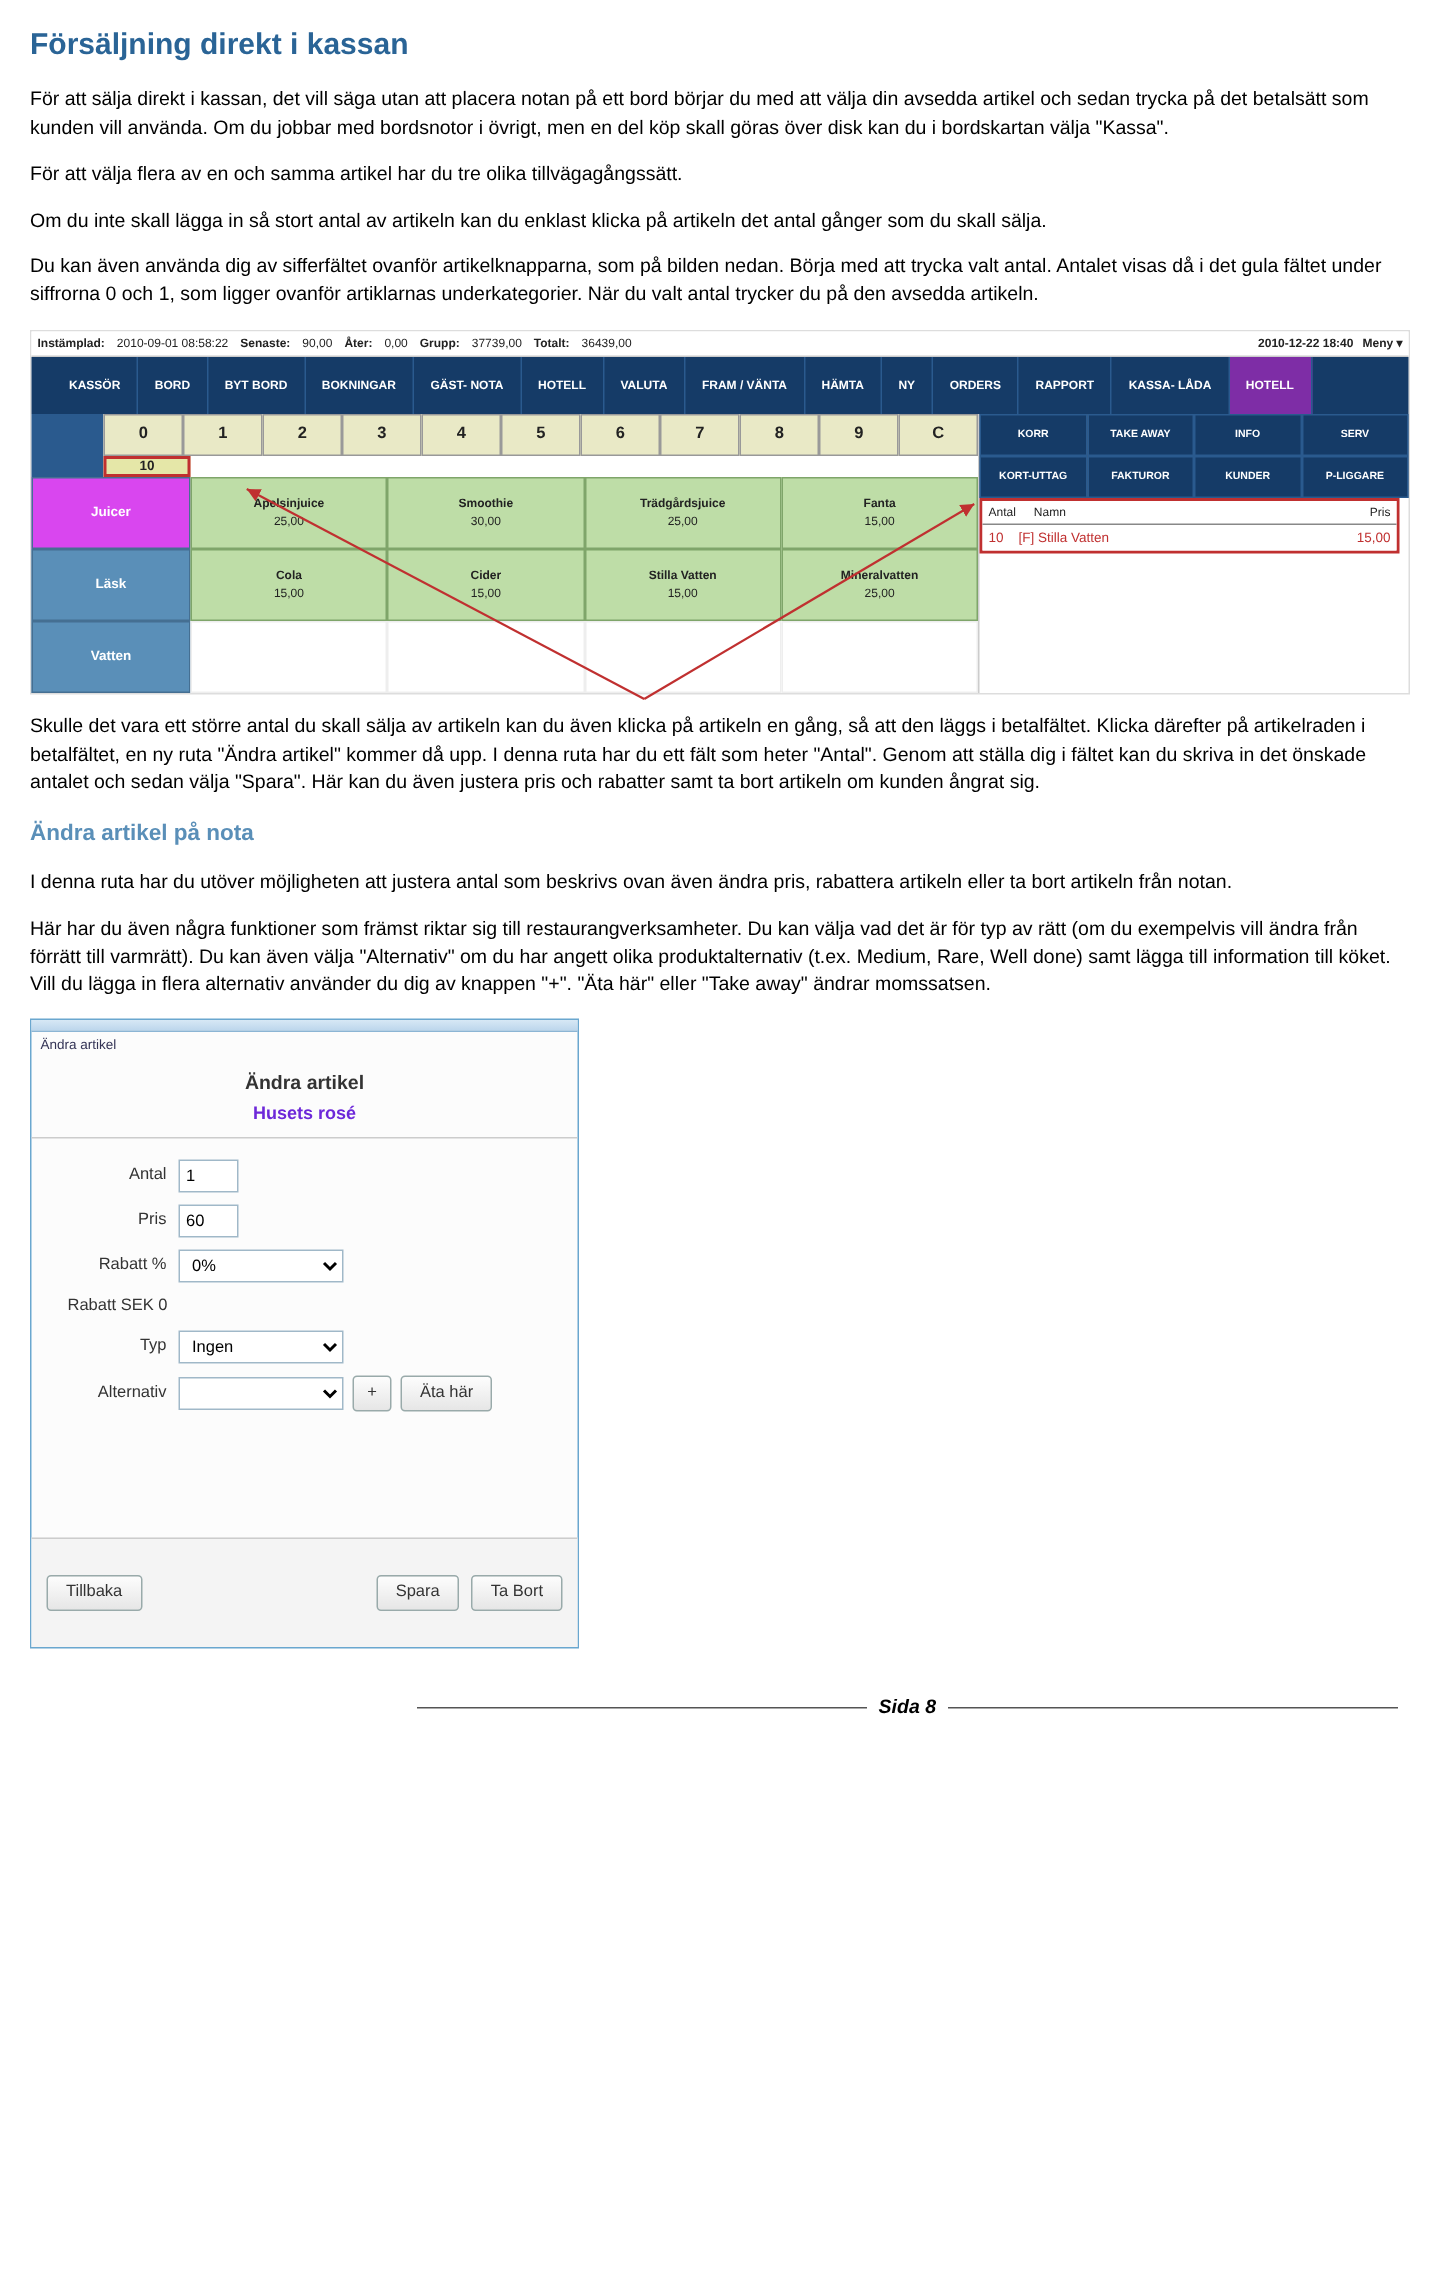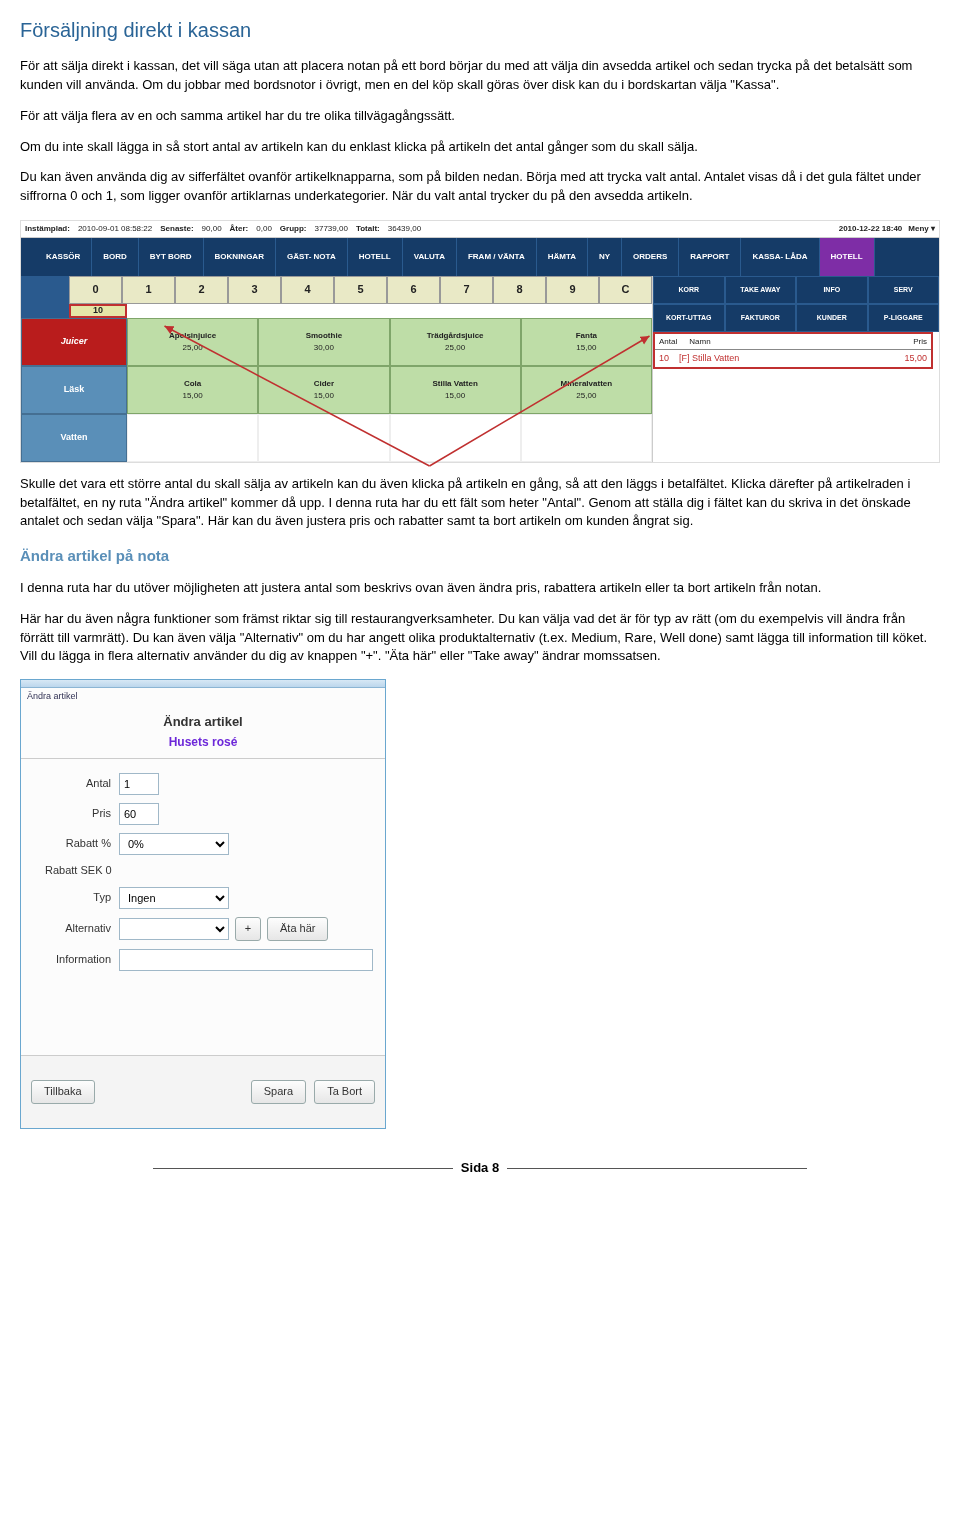--- a/index.html
+++ b/index.html
@@ -6,21 +6,21 @@
   body {
     font-family: Verdana, Arial, sans-serif;
     font-size: 13px;
     background: #fff;
     color: #000;
     width: 960px;
     margin: 0 auto;
     padding: 10px 20px;
     line-height: 1.45;
   }
-  h2.section-title { color: #2a6496; font-size: 20px; font-weight: normal; margin: 6px 0 12px; }
+  h2.section-title { color: #2a6496; font-size: 20px; font-weight: bold; margin: 6px 0 12px; }
   h3.subsection-title { color: #5a8fb8; font-size: 15px; font-weight: bold; margin: 14px 0 6px; }
   p.body-text { margin: 12px 0; }
 
   
   .pos-wrap { border: 1px solid #ddd; margin: 14px 0 10px; font-size: 9px; color: #222; }
   .pos-top { display: flex; align-items: center; gap: 8px; background: #fff; padding: 2px 4px; border-bottom: 1px solid #ccc; font-size: 8px; }
   .pos-top b { font-weight: bold; }
   .pos-top .right { margin-left: auto; display: flex; align-items: center; gap: 6px; }
   .pos-nav { display: flex; background: #153b67; color: #fff; height: 38px; }
   .pos-nav > div { flex: 0 0 auto; padding: 0 11px; display: flex; align-items: center; justify-content: center; font-size: 8px; font-weight: bold; border-right: 1px solid #2a5a8e; text-align: center; }
@@ -32,21 +32,21 @@
   .digit-row { display: flex; height: 28px; }
   .digit-blank { width: 48px; background: #2a5a8e; }
   .digit { flex: 1; background: #e9e9c6; border: 1px solid #999; display: flex; align-items: center; justify-content: center; font-weight: bold; font-size: 11px; }
   .ten-row { display: flex; height: 14px; }
   .ten-box { width: 58px; background: #e5e7a8; border: 1px solid #999; display: flex; align-items: center; justify-content: center; font-weight: bold; font-size: 9px; }
   .ten-red { border: 2px solid #c03030; }
 
   .cat-area { display: flex; }
   .cats { width: 106px; display: flex; flex-direction: column; }
   .cat { height: 48px; background: #5a8fb8; color: #fff; border: 1px solid #456f92; display: flex; align-items: center; justify-content: center; font-size: 9px; font-weight: bold; }
-  .cat.active { background: #b91c1c; font-style: italic; }
+  .cat.active { background: #d946ef; }
 
   .prod-grid { flex: 1; position: relative; }
   .prod-row { display: flex; height: 48px; }
   .prod { flex: 1; background: #bedda7; border: 1px solid #7fa56a; display: flex; flex-direction: column; align-items: center; justify-content: center; font-size: 8px; font-weight: bold; text-align: center; }
   .prod .p { font-weight: normal; }
   .prod-empty { flex: 1; border: 1px solid #eee; background: #fff; }
 
   .arrow-svg { position: absolute; top: -42px; left: 0; width: 100%; height: 200px; pointer-events: none; }
 
   .pos-right { width: 286px; display: flex; flex-direction: column; }
@@ -67,21 +67,21 @@
   .form { padding: 14px 12px 6px; }
   .frow { display: flex; align-items: center; margin-bottom: 8px; }
   .frow label { width: 78px; text-align: right; margin-right: 8px; color: #333; font-size: 11px; }
   .frow input[type=text], .frow select { height: 22px; border: 1px solid #a0b8c8; background: #fff; padding: 0 4px; font-size: 11px; }
   .fw40 { width: 40px; } .fw110 { width: 110px; }
   .btn { display: inline-flex; align-items: center; justify-content: center; height: 24px; padding: 0 12px; background: linear-gradient(#fdfdfd,#e6e6e6); border: 1px solid #9aa; border-radius: 3px; font-size: 11px; color: #333; }
   .dialog-foot { display: flex; padding: 24px 10px; border-top: 1px solid #ccc; background: #f4f4f4; gap: 8px; }
   .dialog-foot .sp { flex: 1; }
 
   
-  .page-foot { text-align: center; margin-top: 30px; font-size: 13px; }
+  .page-foot { text-align: right; margin-top: 30px; font-size: 13px; font-style: italic; }
   .page-foot hr { border: none; border-top: 1px solid #555; width: 300px; display: inline-block; vertical-align: middle; margin: 0 8px; }
 </style>
 </head>
 <body>
 
 <h2 class="section-title">Försäljning direkt i kassan</h2>
 <p class="body-text">För att sälja direkt i kassan, det vill säga utan att placera notan på ett bord börjar du med att välja din avsedda artikel och sedan trycka på det betalsätt som kunden vill använda. Om du jobbar med bordsnotor i övrigt, men en del köp skall göras över disk kan du i bordskartan välja "Kassa".</p>
 <p class="body-text">För att välja flera av en och samma artikel har du tre olika tillvägagångssätt.</p>
 <p class="body-text">Om du inte skall lägga in så stort antal av artikeln kan du enklast klicka på artikeln det antal gånger som du skall sälja.</p>
 <p class="body-text">Du kan även använda dig av sifferfältet ovanför artikelknapparna, som på bilden nedan. Börja med att trycka valt antal. Antalet visas då i det gula fältet under siffrorna 0 och 1, som ligger ovanför artiklarnas underkategorier. När du valt antal trycker du på den avsedda artikeln.</p>
@@ -270,24 +270,20 @@
       <select class="fw110"><option>Ingen</option></select>
     </div>
     <div class="frow">
       <label>Alternativ</label>
       <select class="fw110"><option></option></select>
       <span style="width:6px"></span>
       <span class="btn" style="min-width:26px;padding:0 6px">+</span>
       <span style="width:6px"></span>
       <span class="btn">Äta här</span>
     </div>
-    <div class="frow">
-      <label>Information</label>
-      <input type="text" style="flex: 1 1 0%;">
-    </div>
     <div style="height:70px"></div>
   </div>
   <div class="dialog-foot">
     <span class="btn">Tillbaka</span>
     <span class="sp"></span>
     <span class="btn">Spara</span>
     <span class="btn">Ta Bort</span>
   </div>
 </div>
 

